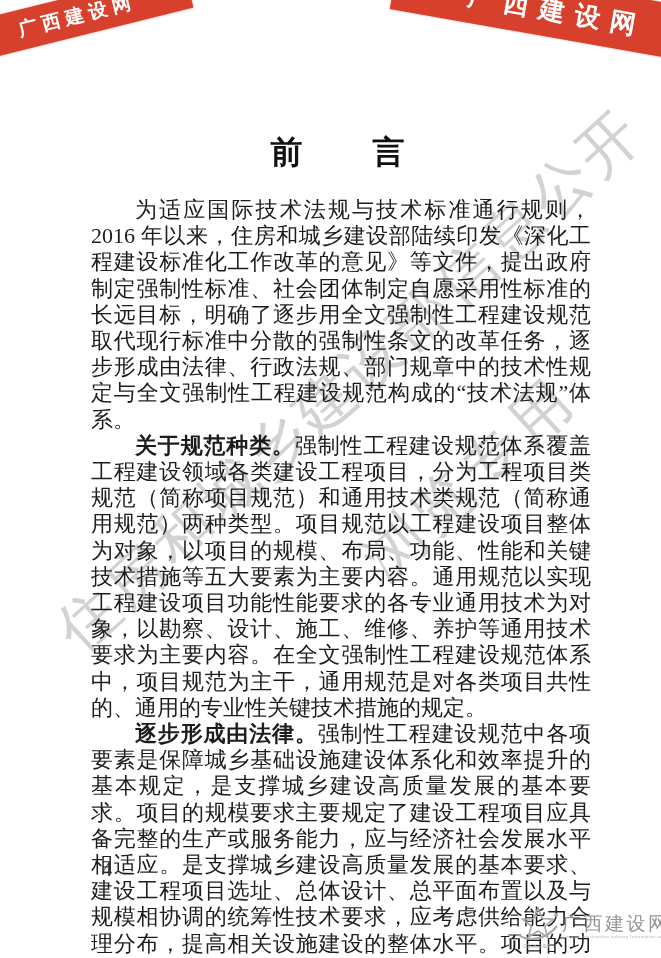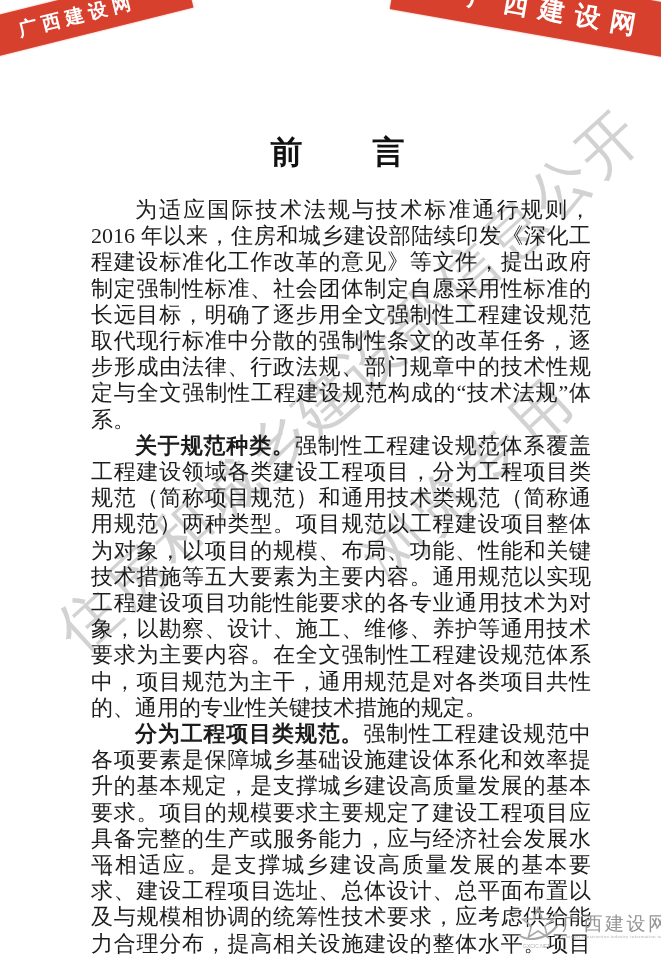--- a/index.html
+++ b/index.html
@@ -131,21 +131,21 @@
 <div class="watermark wm-1">住房和城乡建设部信息公开</div>
 <div class="watermark wm-2">浏览专用</div>
 
 <div class="doc">
 
   <div class="doc-title">前　　言</div>
 
   <div class="body-text">
     <p><span class="lead"></span><span>为适应国际技术法规与技术标准通行规则，2016 年以来，住房和城乡建设部陆续印发《深化工程建设标准化工作改革的意见》等文件，提出政府制定强制性标准、社会团体制定自愿采用性标准的长远目标，明确了逐步用全文强制性工程建设规范取代现行标准中分散的强制性条文的改革任务，逐步形成由法律、行政法规、部门规章中的技术性规定与全文强制性工程建设规范构成的“技术法规”体系。</span></p>
     <p><span class="lead">关于规范种类。</span><span>强制性工程建设规范体系覆盖工程建设领域各类建设工程项目，分为工程项目类规范（简称项目规范）和通用技术类规范（简称通用规范）两种类型。项目规范以工程建设项目整体为对象，以项目的规模、布局、功能、性能和关键技术措施等五大要素为主要内容。通用规范以实现工程建设项目功能性能要求的各专业通用技术为对象，以勘察、设计、施工、维修、养护等通用技术要求为主要内容。在全文强制性工程建设规范体系中，项目规范为主干，通用规范是对各类项目共性的、通用的专业性关键技术措施的规定。</span></p>
-    <p><span class="lead">分为工程项目类规范。</span><span>强制性工程建设规范中各项要素是保障城乡基础设施建设体系化和效率提升的基本规定，是支撑城乡建设高质量发展的基本要求。项目的规模要求主要规定了建设工程项目应具备完整的生产或服务能力，应与经济社会发展水平相适应。是支撑城乡建设高质量发展的基本要求、建设工程项目选址、总体设计、总平面布置以及与规模相协调的统筹性技术要求，应考虑供给能力合理分布，提高相关设施建设的整体水平。项目的功能要求主要规定项目构成和用途，明确项目的基本组成单元，是项目发挥预期作用的保障。项目的性能要求主要规定建设工程</span></p>
+    <p><span class="lead">逐步形成由法律。</span><span>强制性工程建设规范中各项要素是保障城乡基础设施建设体系化和效率提升的基本规定，是支撑城乡建设高质量发展的基本要求。项目的规模要求主要规定了建设工程项目应具备完整的生产或服务能力，应与经济社会发展水平相适应。是支撑城乡建设高质量发展的基本要求、建设工程项目选址、总体设计、总平面布置以及与规模相协调的统筹性技术要求，应考虑供给能力合理分布，提高相关设施建设的整体水平。项目的功能要求主要规定项目构成和用途，明确项目的基本组成单元，是项目发挥预期作用的保障。项目的性能要求主要规定建设工程</span></p>
   </div>
 
   <div class="page-number">4</div>
 </div>
 
 <div class="site-logo">
   <svg class="logo-mark" viewBox="0 0 44 48" xmlns="http://www.w3.org/2000/svg">
     <g fill="none" stroke="#a8a8a8" stroke-width="1.6">
       <path d="M22 6 L26.2 16.6 L37.5 17.2 L28.7 24.2 L31.6 35.2 L22 29 L12.4 35.2 L15.3 24.2 L6.5 17.2 L17.8 16.6 Z"></path>
       <path d="M3 33 C 12 40, 30 38, 41 24" stroke-width="2.2"></path>

